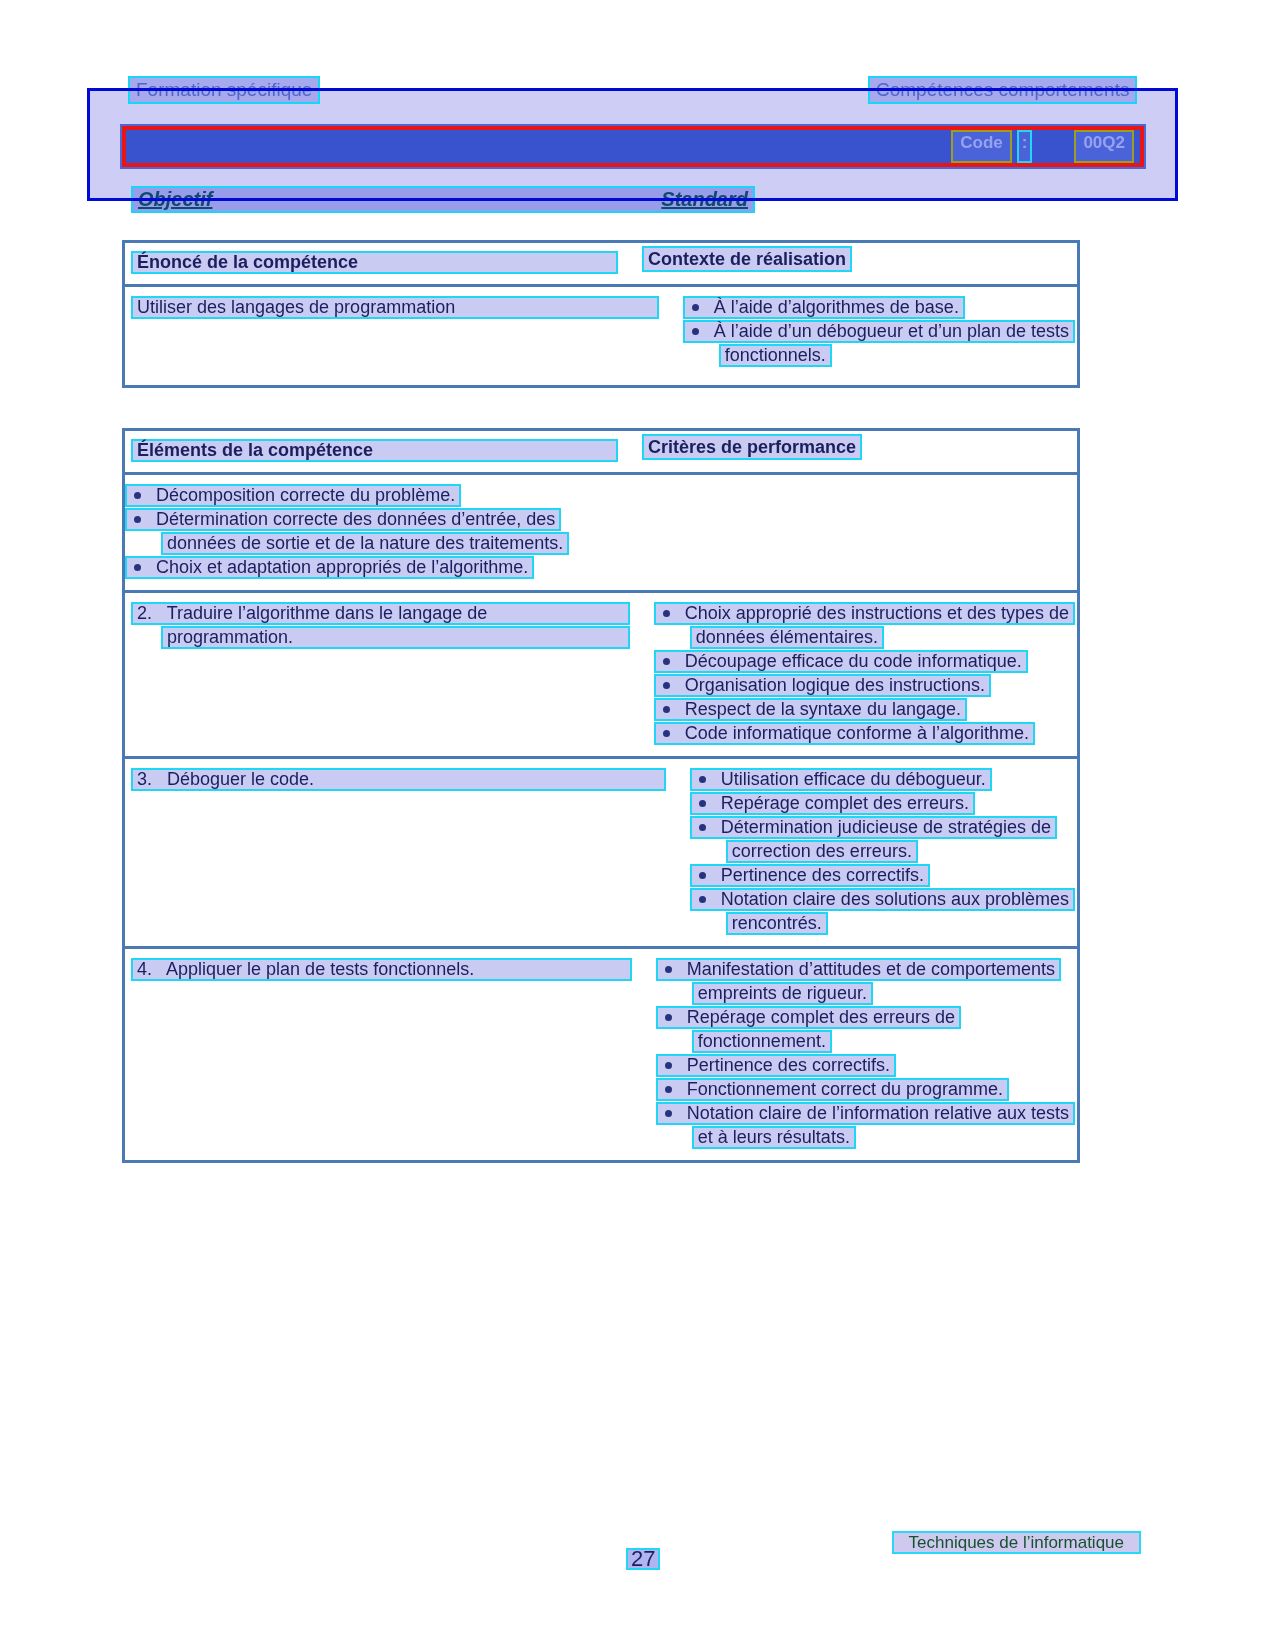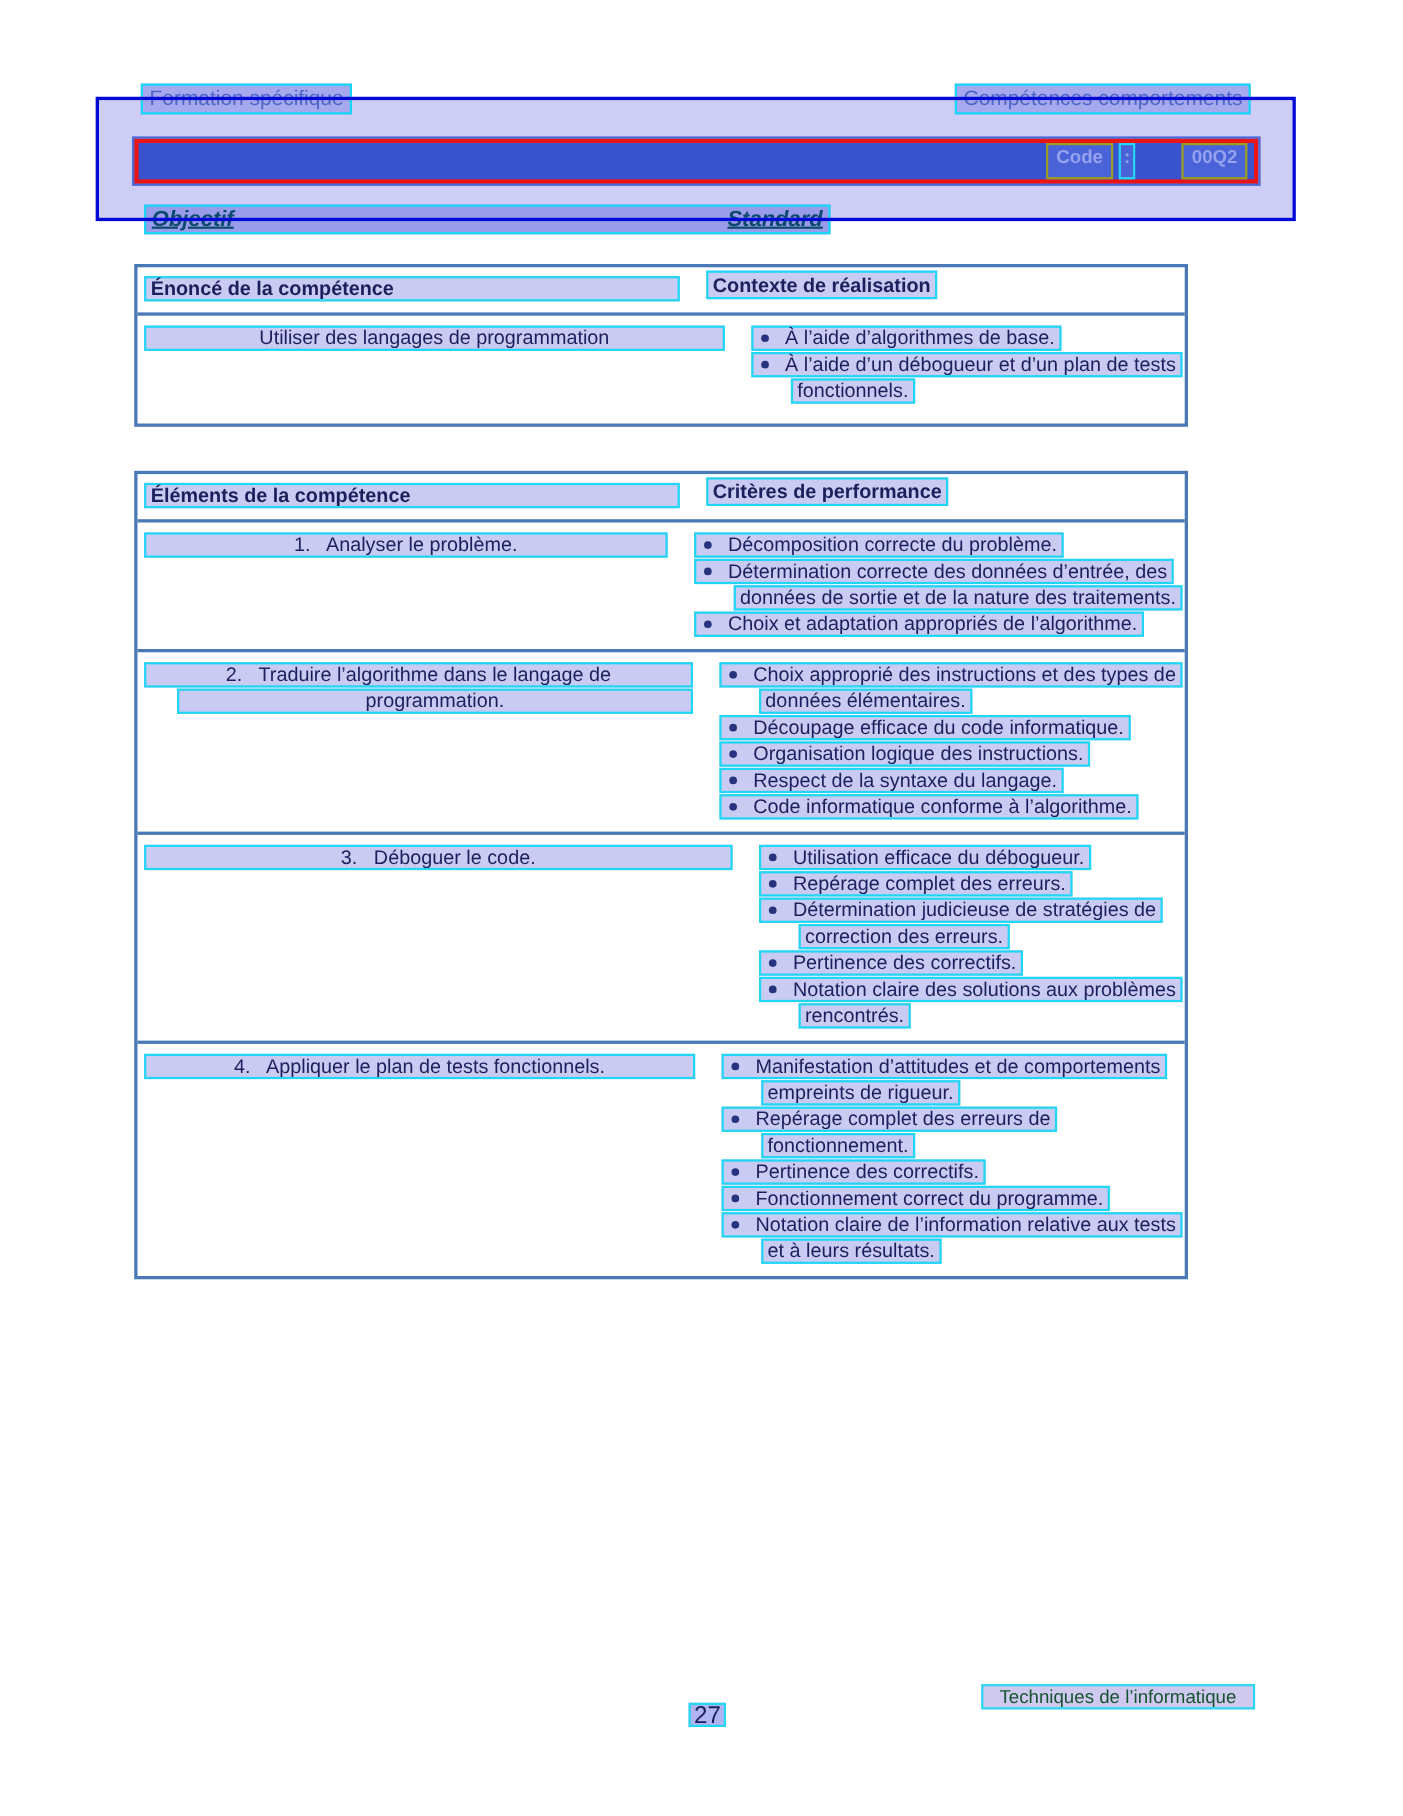--- a/index.html
+++ b/index.html
@@ -52,21 +52,21 @@
     border:3px solid #4a7ab5; background:#ffffff; z-index:1;
   }
   .t1 { top:240px; min-height:148px; }
   .t2 { top:428px; }
   .thead { display:flex; border-bottom:3px solid #4a7ab5; padding:8px 0 9px; }
   .th-left { width:517px; padding-left:6px; box-sizing:border-box; }
   .th-right { flex:1; }
   .th-hl { font-weight:bold; font-size:19px; }
   .trow { display:flex; border-bottom:3px solid #4a7ab5; padding:9px 0 10px; }
   .trow:last-child { border-bottom:none; }
-  .cell-left { width:594px; padding-left:6px; box-sizing:border-box;text-align:center; }
+  .cell-left { width:594px; padding-left:6px; box-sizing:border-box; }
   .cell-right { flex:1; padding-right:2px; }
   .hl {
     background:#c9cbf3; border:2px solid #1fd6f5;
     font-size:18px; line-height:17px; padding:1px 4px; white-space:pre;
   }
   .hl-block { display:block; margin-right:24px; margin-bottom:1px; }
   .indent { margin-left:30px; }
   .bline { margin-bottom:1px; }
   .bfirst { display:inline-flex; align-items:center; }
   .dot {
@@ -140,23 +140,20 @@
     <div class="thead">
       <div class="th-left">
         <span class="hl hl-block th-hl">Éléments de la compétence</span>
       </div>
       <div class="th-right">
         <span class="hl th-hl">Critères de performance</span>
       </div>
     </div>
     <div>
         <div class="trow">
-          <div class="cell-left">
-            <div class="hl hl-block">1.   Analyser le problème.</div>
-          </div>
           <div class="cell-right">
             <div class="bline"><span class="hl bfirst"><span class="dot"></span><span class="btext">Décomposition correcte du problème.</span></span></div>
             <div class="bline"><span class="hl bfirst"><span class="dot"></span><span class="btext">Détermination correcte des données d’entrée, des</span></span></div>
             <div class="bline"><span class="hl bcont">données de sortie et de la nature des traitements.</span></div>
             <div class="bline"><span class="hl bfirst"><span class="dot"></span><span class="btext">Choix et adaptation appropriés de l’algorithme.</span></span></div>
           </div>
         </div>
         <div class="trow">
           <div class="cell-left">
             <div class="hl hl-block">2.   Traduire l’algorithme dans le langage de</div>

